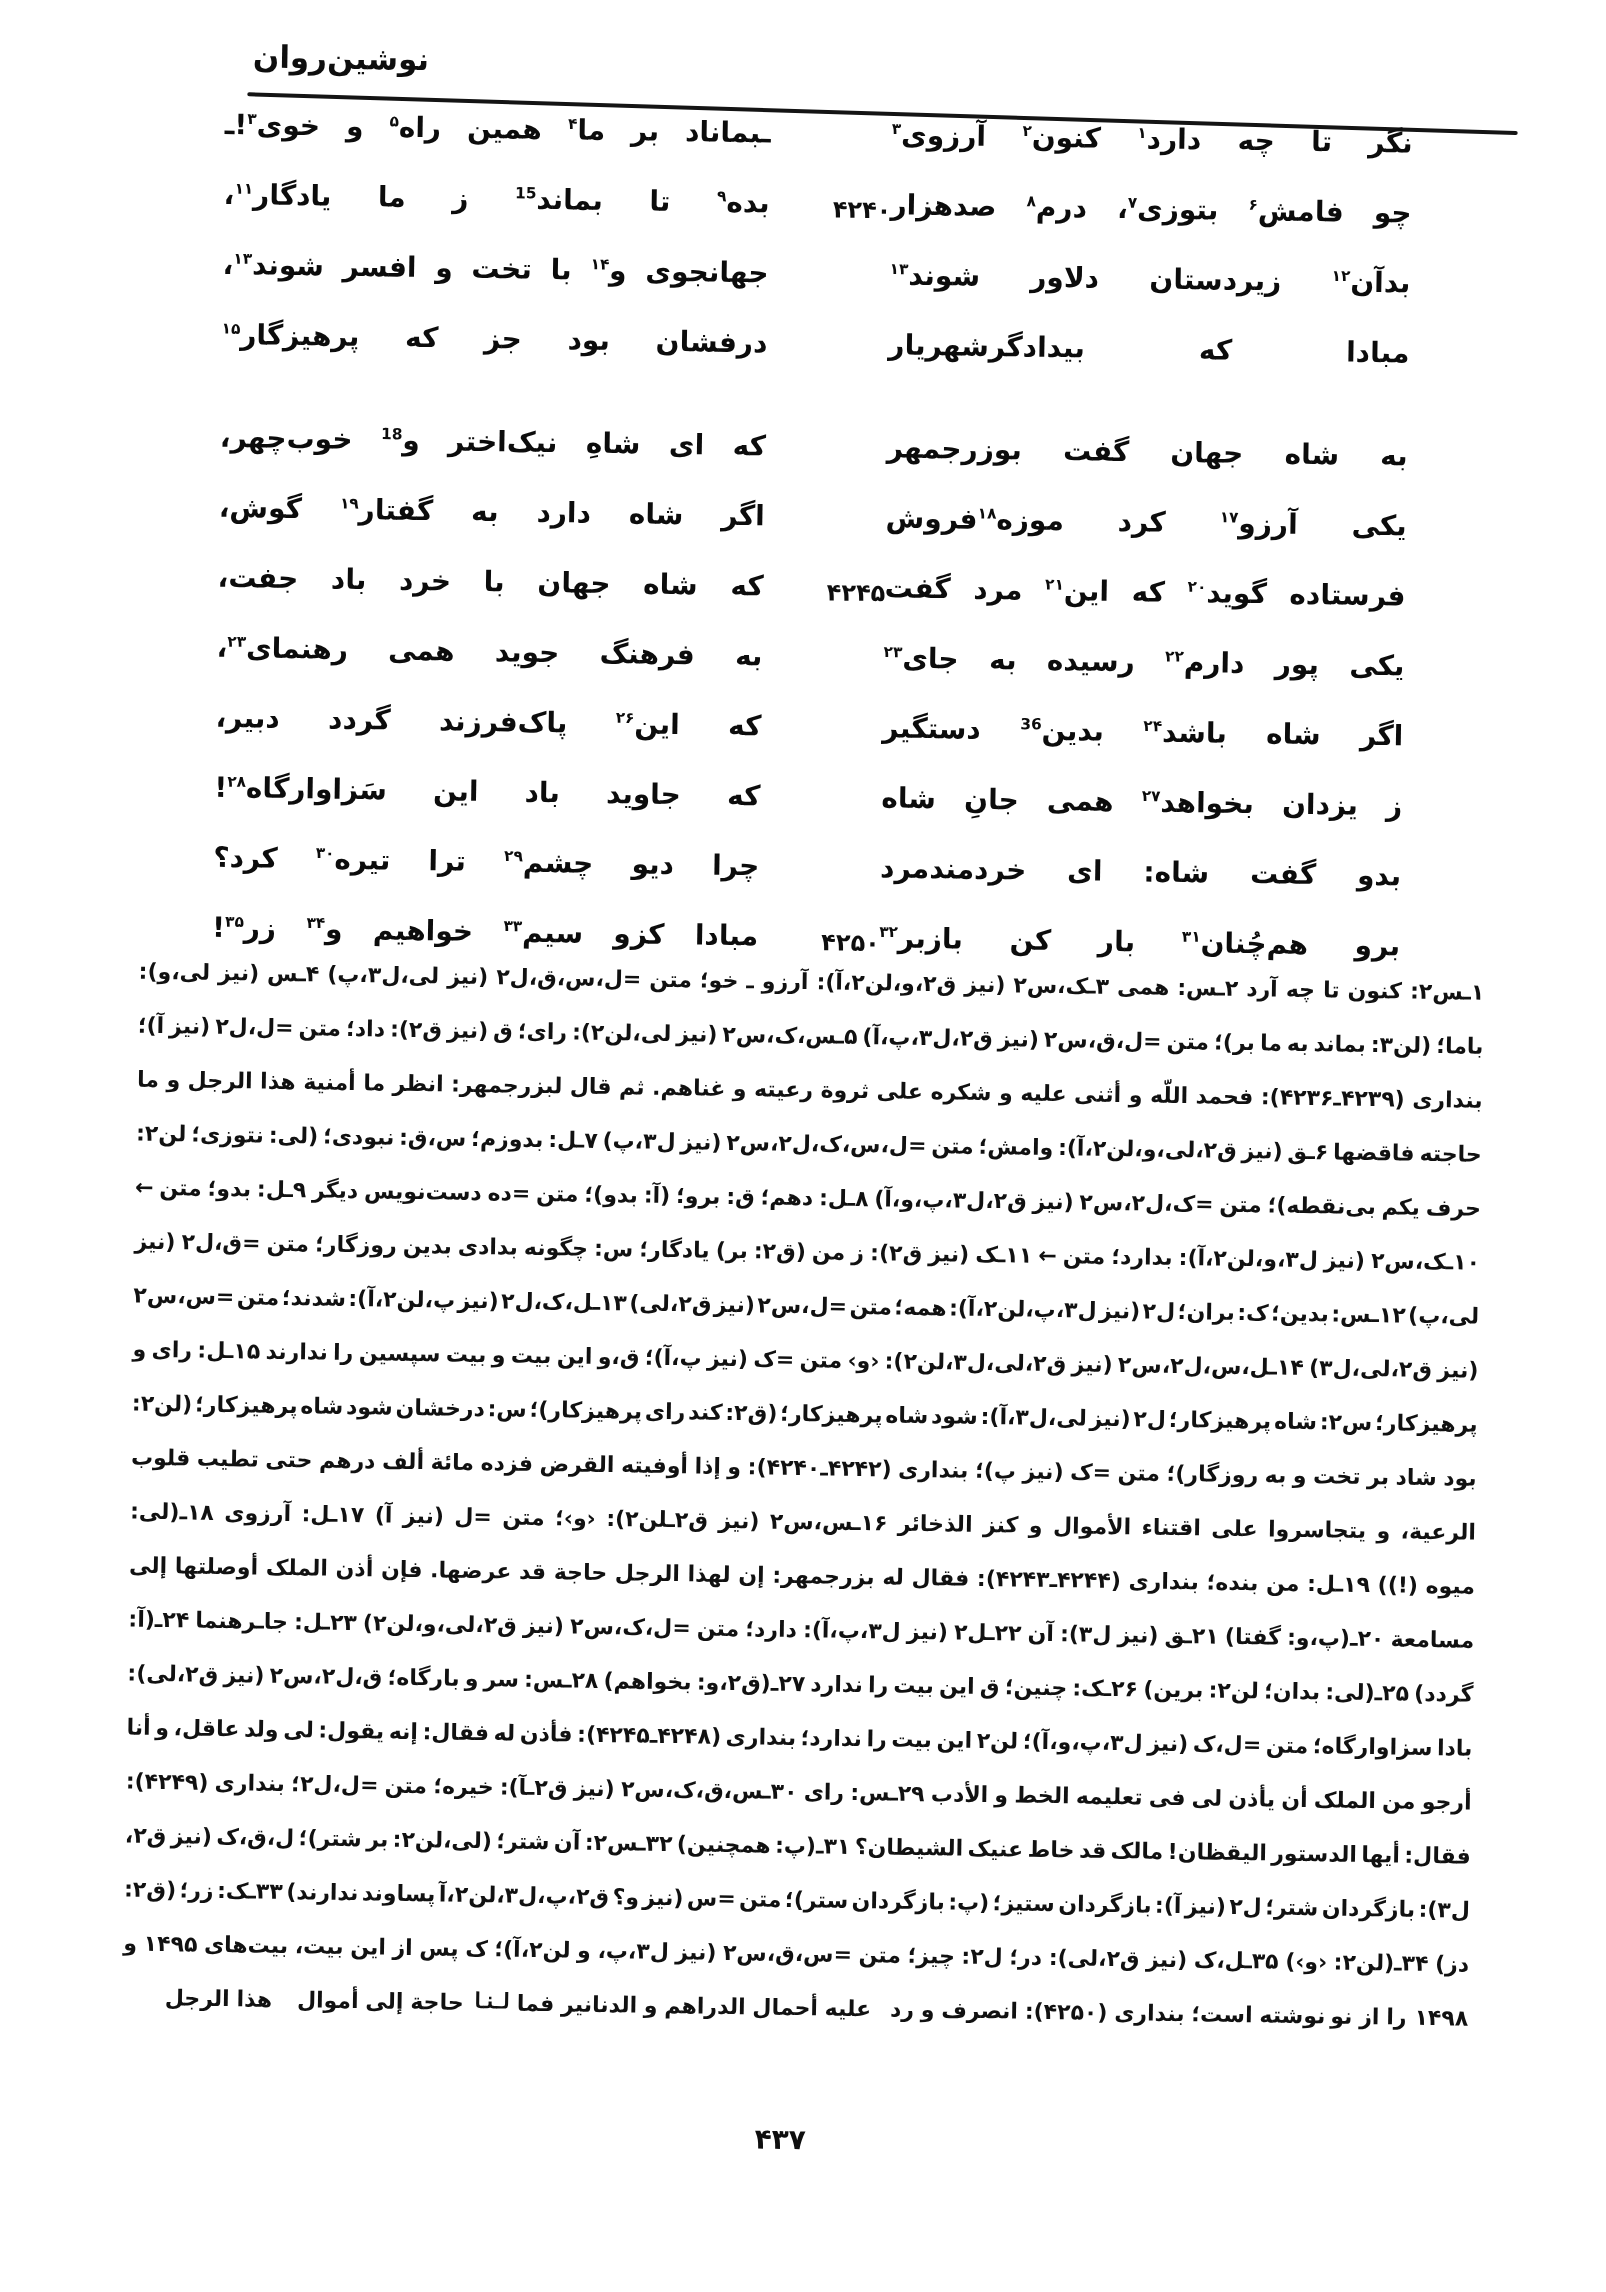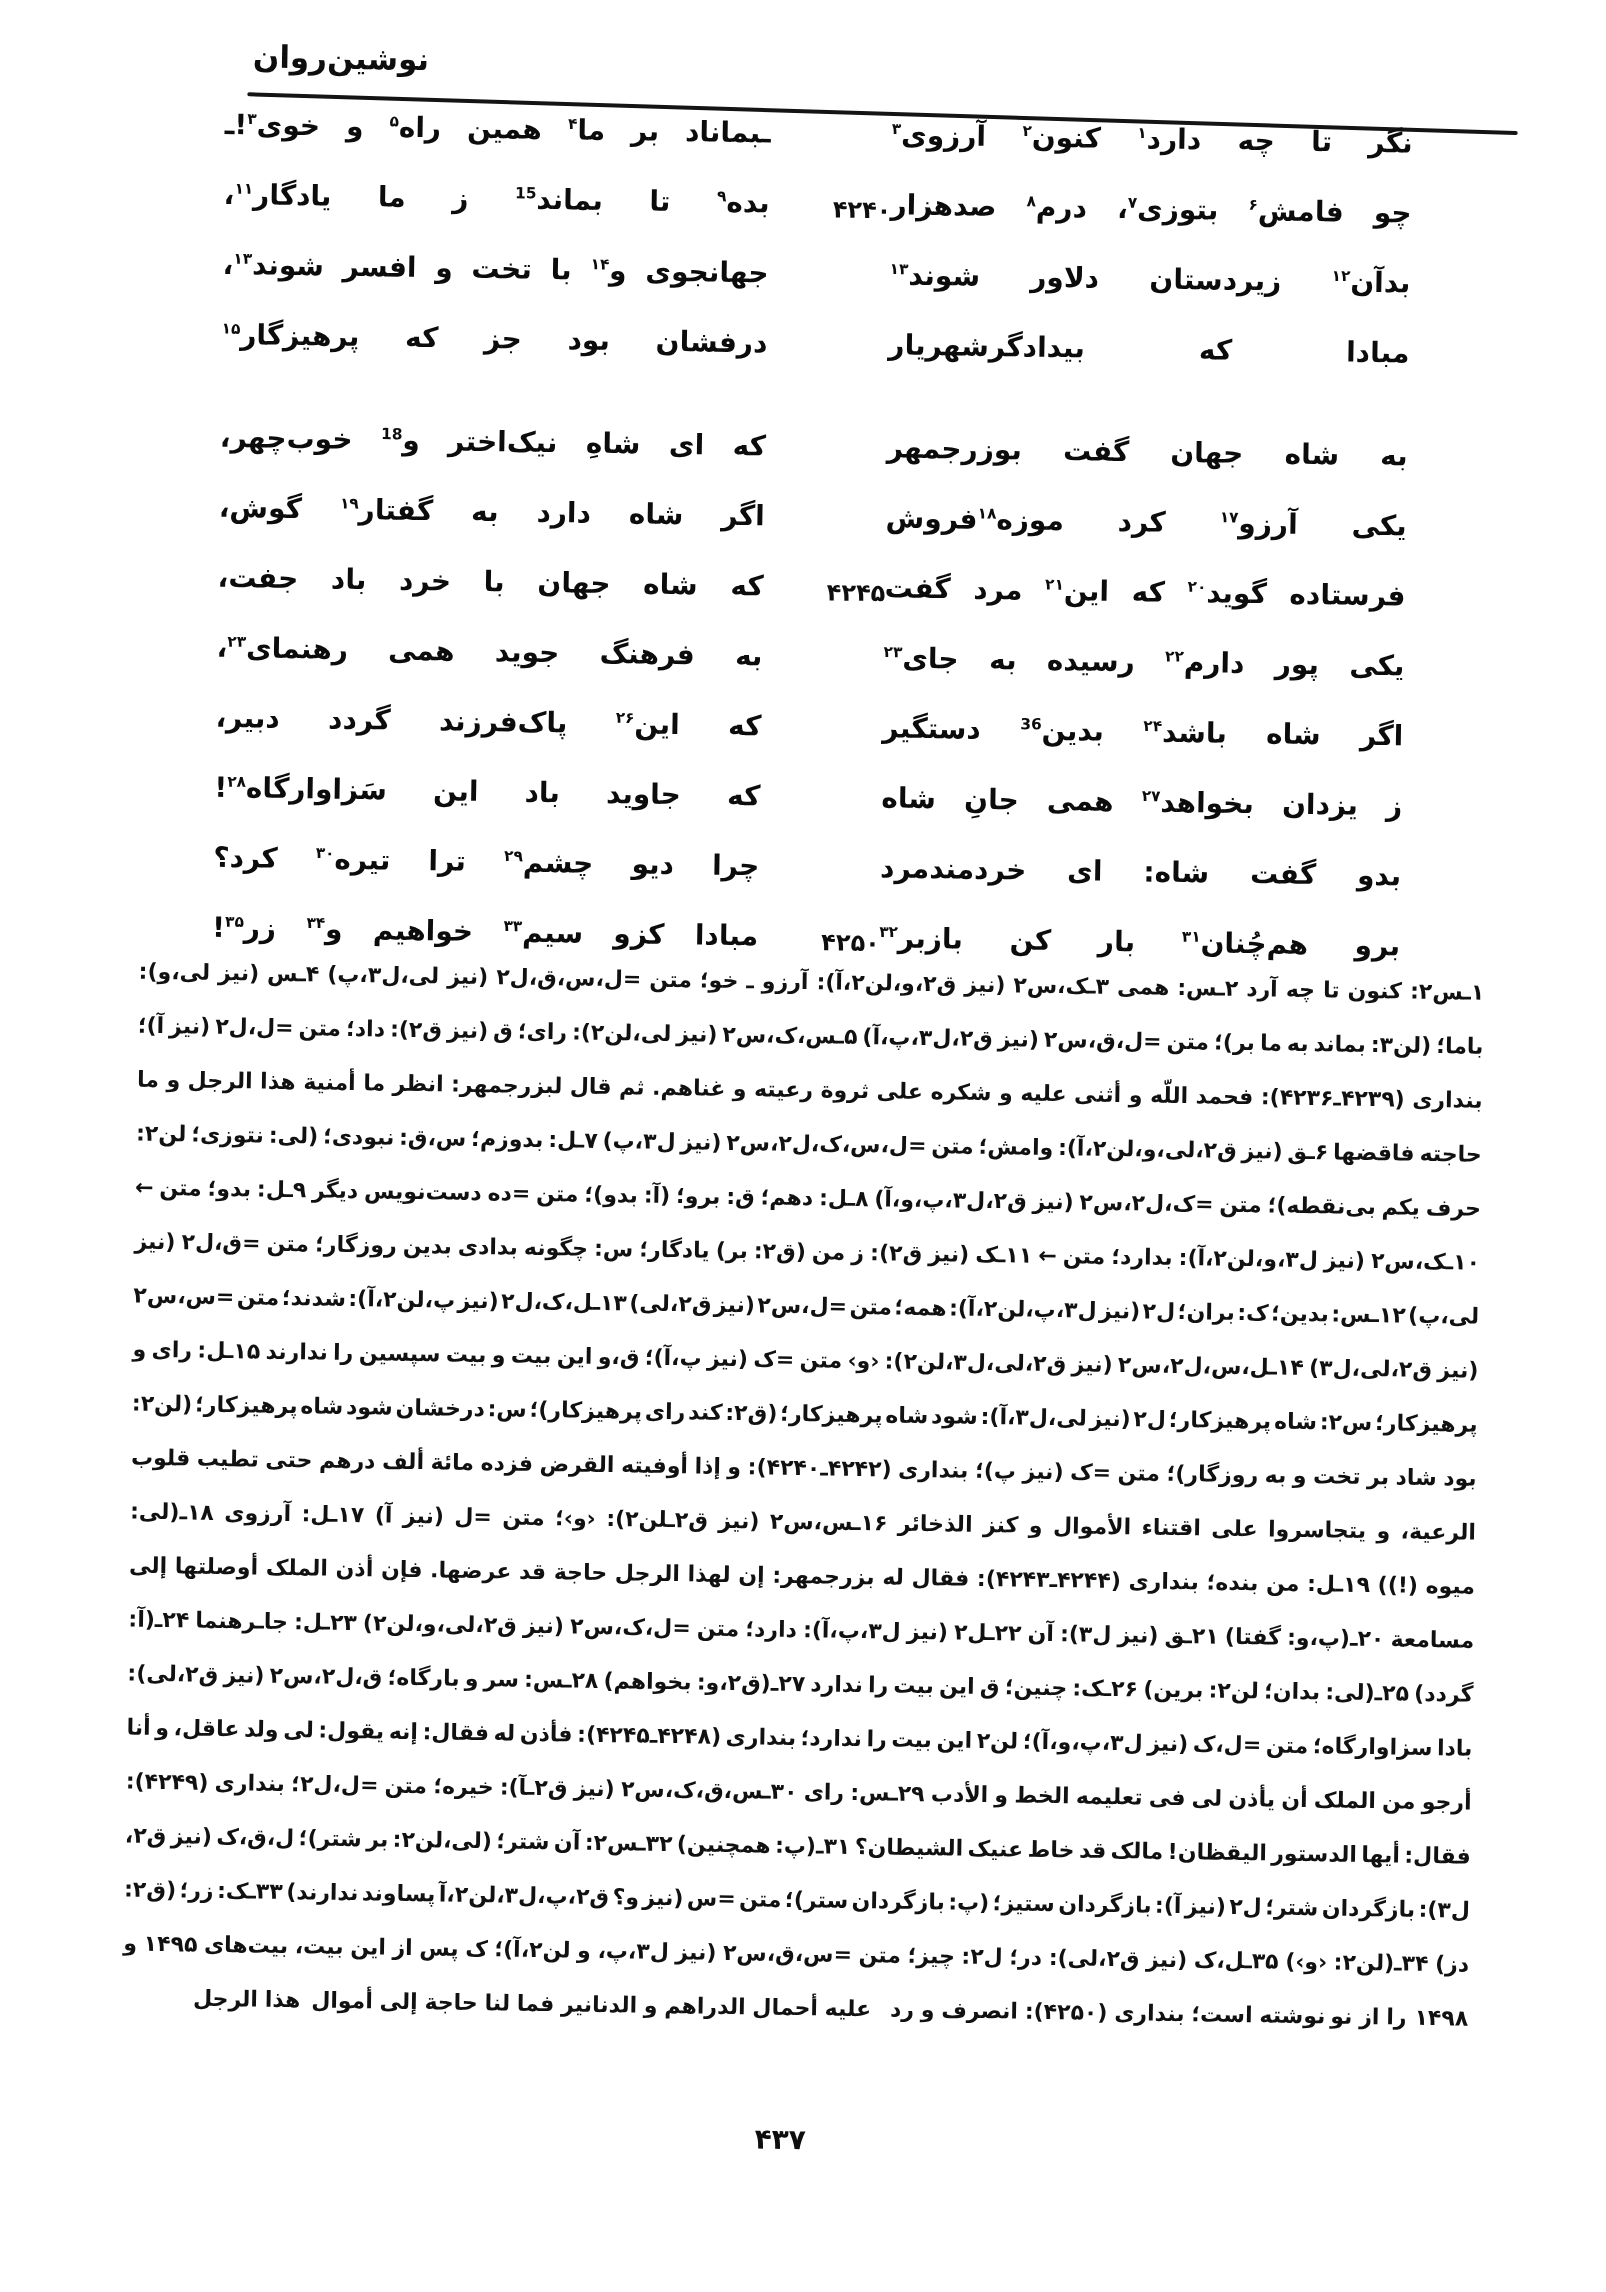--- a/index.html
+++ b/index.html
@@ -731,24 +731,24 @@
         <span style="margin-left: 6.8px;">(۴۲۵۰):</span>
         <span style="margin-left: 6.8px;">انصرف</span>
         <span style="margin-left: 6.8px;">و</span>
         <span style="margin-left: 19px;">رد</span>
         <span style="margin-left: 6.8px;">علیه</span>
         <span style="margin-left: 6.8px;">أحمال</span>
         <span style="margin-left: 6.8px;">الدراهم</span>
         <span style="margin-left: 6.8px;">و</span>
         <span style="margin-left: 6.8px;">الدنانیر</span>
         <span style="margin-left: 6.8px;">فما</span>
-        <span style="margin-left: 6.8px;">لنا</span>
+        <span style="margin-left: 6.8px; font-family: Liberation Mono, monospace;">لنا</span>
         <span style="margin-left: 6.8px;">حاجة</span>
         <span style="margin-left: 6.8px;">إلی</span>
-        <span style="margin-left: 11px;">أموال</span>
+        <span style="margin-left: 25px;">أموال</span>
         <span style="margin-left: 6.8px;">هذا</span>
         <span>الرجل</span>
       </div>
     </div>
 
   <div class="pagenum">۴۳۷</div>
 
 </div>
 
 

